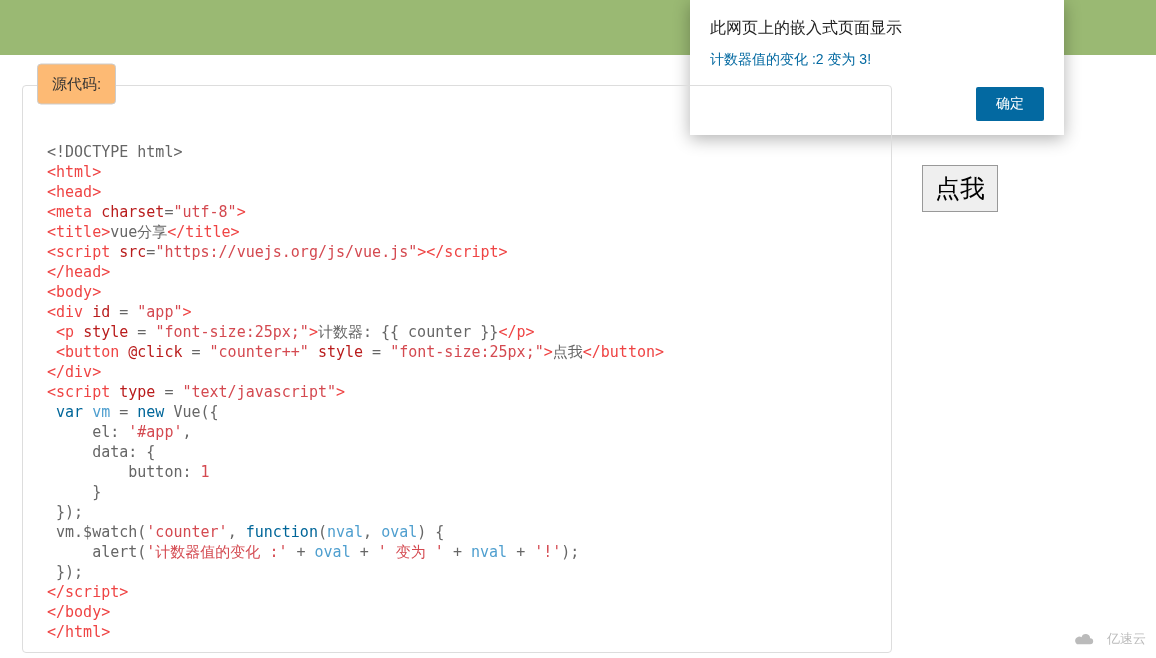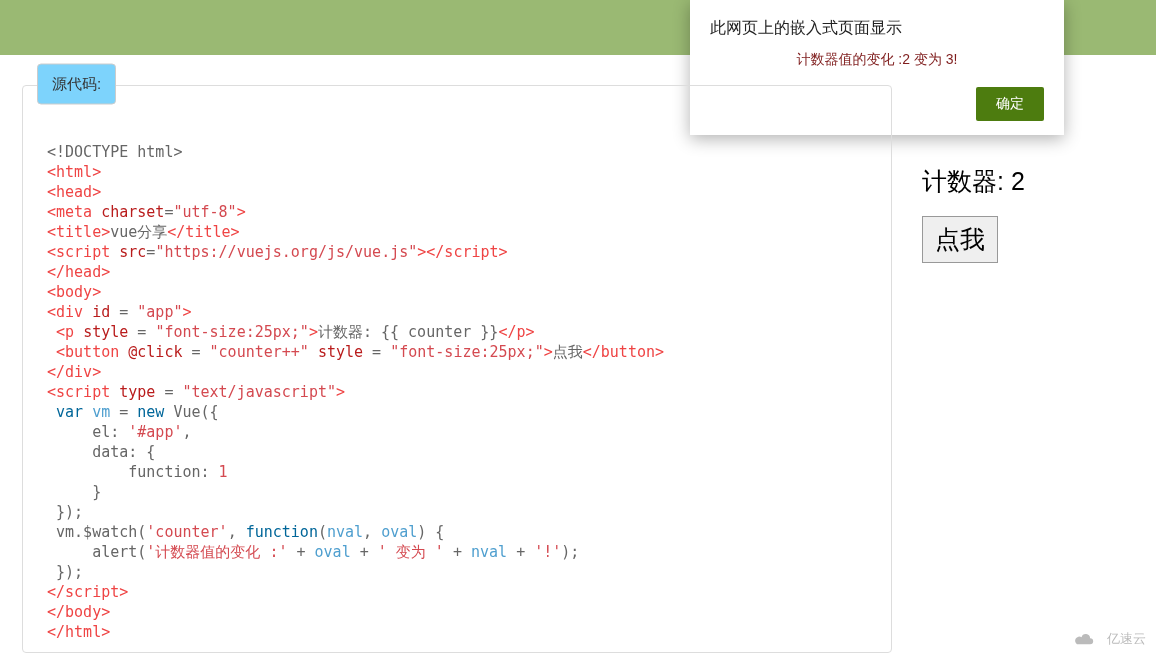--- a/index.html
+++ b/index.html
@@ -1,37 +1,37 @@
 <!DOCTYPE html>
 <html><head>
 <meta charset="utf-8">
 <style>
 * { margin: 0; padding: 0; box-sizing: border-box; }
 body { font-family: -apple-system, "Segoe UI", Arial, sans-serif; background: #fff; }
 .top-banner { height: 55px; background: #9ab973; }
 .content-wrap { padding: 30px 22px 0; display: flex; gap: 30px; }
 .code-panel { flex: 0 0 870px; border: 1px solid #ddd; border-radius: 4px; position: relative; }
-.tab-label { position: absolute; top: -2px; left: 14px; transform: translateY(-50%); background: #7dd3fc; border: 1px solid #ccc; border-radius: 4px; padding: 10px 14px; font-size: 15px; color: #333; }
+.tab-label { position: absolute; top: -2px; left: 14px; transform: translateY(-50%); background: #fdba74; border: 1px solid #ccc; border-radius: 4px; padding: 10px 14px; font-size: 15px; color: #333; }
 .code-block { padding: 56px 24px 10px; font-family: Consolas, Menlo, monospace; font-size: 15px; line-height: 20px; color: #666; white-space: pre; }
 .t-doctype { color: #666; }
 .t-tag { color: #ef4444; }
 .t-attr { color: #b91c1c; }
 .t-val { color: #d44950; }
 .t-kw { color: #069; }
 .t-var { color: #4f9fcf; }
 .t-str { color: #d44950; }
 .t-num { color: #d44950; }
 .preview-panel { flex: 1; padding-top: 80px; }
 .counter-line { font-size: 25px; margin-bottom: 18px; }
 .click-btn { font-size: 25px; padding: 6px 12px; background: #efefef; border: 1px solid #999; cursor: pointer; font-family: inherit; }
 .dialog { position: absolute; top: 0; left: 690px; width: 374px; background: #fff; box-shadow: 0 4px 16px rgba(0,0,0,.3); padding: 18px 20px 14px; font-size: 14px; }
 .dialog-title { font-size: 16px; color: #222; margin-bottom: 12px; }
-.dialog-msg { font-size: 14px; color: #7f1d1d; margin-bottom: 18px; text-align: center; }
+.dialog-msg { font-size: 14px; color: #0369a1; margin-bottom: 18px; }
 .dialog-actions { text-align: right; }
-.dialog-ok { background: #4d7c0f; color: #fff; border: none; padding: 8px 20px; font-size: 14px; border-radius: 2px; cursor: pointer; }
+.dialog-ok { background: #0369a1; color: #fff; border: none; padding: 8px 20px; font-size: 14px; border-radius: 2px; cursor: pointer; }
 .watermark { position: fixed; bottom: 10px; right: 10px; color: #bbb; font-size: 13px; display: flex; align-items: center; gap: 12px; }
 .watermark svg { width: 22px; height: 14px; }
 </style>
 </head>
 <body>
 
 <div class="top-banner"></div>
 
 <div class="dialog">
   <div class="dialog-title">此网页上的嵌入式页面显示</div>
@@ -53,33 +53,32 @@
 <span class="t-tag">&lt;/head&gt;</span>
 <span class="t-tag">&lt;body&gt;</span>
 <span class="t-tag">&lt;div</span> <span class="t-attr">id</span><span> = </span><span class="t-val">"app"</span><span class="t-tag">&gt;</span>
 <span class="t-tag"> &lt;p</span> <span class="t-attr">style</span><span> = </span><span class="t-val">"font-size:25px;"</span><span class="t-tag">&gt;</span><span>计数器: {{ counter }}</span><span class="t-tag">&lt;/p&gt;</span>
 <span class="t-tag"> &lt;button</span> <span class="t-attr">@click</span><span> = </span><span class="t-val">"counter++"</span> <span class="t-attr">style</span><span> = </span><span class="t-val">"font-size:25px;"</span><span class="t-tag">&gt;</span><span>点我</span><span class="t-tag">&lt;/button&gt;</span>
 <span class="t-tag">&lt;/div&gt;</span>
 <span class="t-tag">&lt;script</span> <span class="t-attr">type</span><span> = </span><span class="t-val">"text/javascript"</span><span class="t-tag">&gt;</span>
 <span class="t-kw"> var</span> <span class="t-var">vm</span><span> = </span><span class="t-kw">new</span><span> Vue({</span>
 <span>     el: </span><span class="t-str">'#app'</span><span>,</span>
 <span>     data: {</span>
-<span>         function: </span><span class="t-num">1</span>
+<span>         button: </span><span class="t-num">1</span>
 <span>     }</span>
 <span> });</span>
 <span> vm.$watch(</span><span class="t-str">'counter'</span><span>, </span><span class="t-kw">function</span><span>(</span><span class="t-var">nval</span><span>, </span><span class="t-var">oval</span><span>) {</span>
 <span>     alert(</span><span class="t-str">'计数器值的变化 :'</span><span> + </span><span class="t-var">oval</span><span> + </span><span class="t-str">' 变为 '</span><span> + </span><span class="t-var">nval</span><span> + </span><span class="t-str">'!'</span><span>);</span>
 <span> });</span>
 <span class="t-tag">&lt;/script&gt;</span>
 <span class="t-tag">&lt;/body&gt;</span>
 <span class="t-tag">&lt;/html&gt;</span></div>
   </div>
 
   <div class="preview-panel">
-    <p class="counter-line"><span>计数器: </span><span>2</span></p>
     <button class="click-btn">点我</button>
   </div>
 </div>
 
 <div class="watermark">
   <svg viewBox="0 0 24 16">
       <path fill="#bbb" d="M19 7a5 5 0 00-9.8-1A4 4 0 004 14h15a3.5 3.5 0 000-7z"></path>
     </svg>
   <span>亿速云</span>
 </div>

